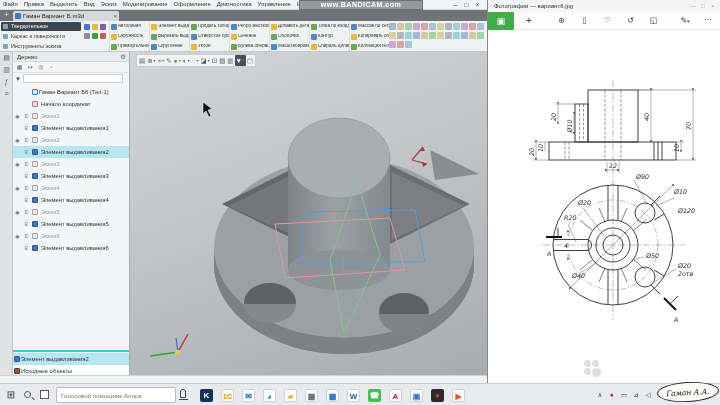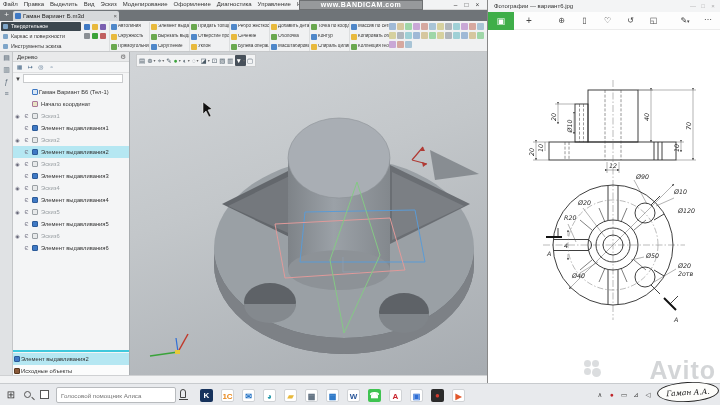--- a/index.html
+++ b/index.html
@@ -674,17 +674,16 @@
       </div>
   </div>
 
   <div id="avito" class="abs">
     <span class="dots">
         <b style="left:0;top:0;width:7px;height:7px"></b>
         <b style="left:8px;top:0;width:7px;height:7px"></b>
         <b style="left:0;top:8px;width:7px;height:7px"></b>
         <b style="left:8px;top:8px;width:9px;height:9px"></b>
       </span>
-    <span>Avito</span>
   </div>
   <div id="signature" class="abs">Гаман А.А.</div>
 
 </div>
 
 </body></html>

